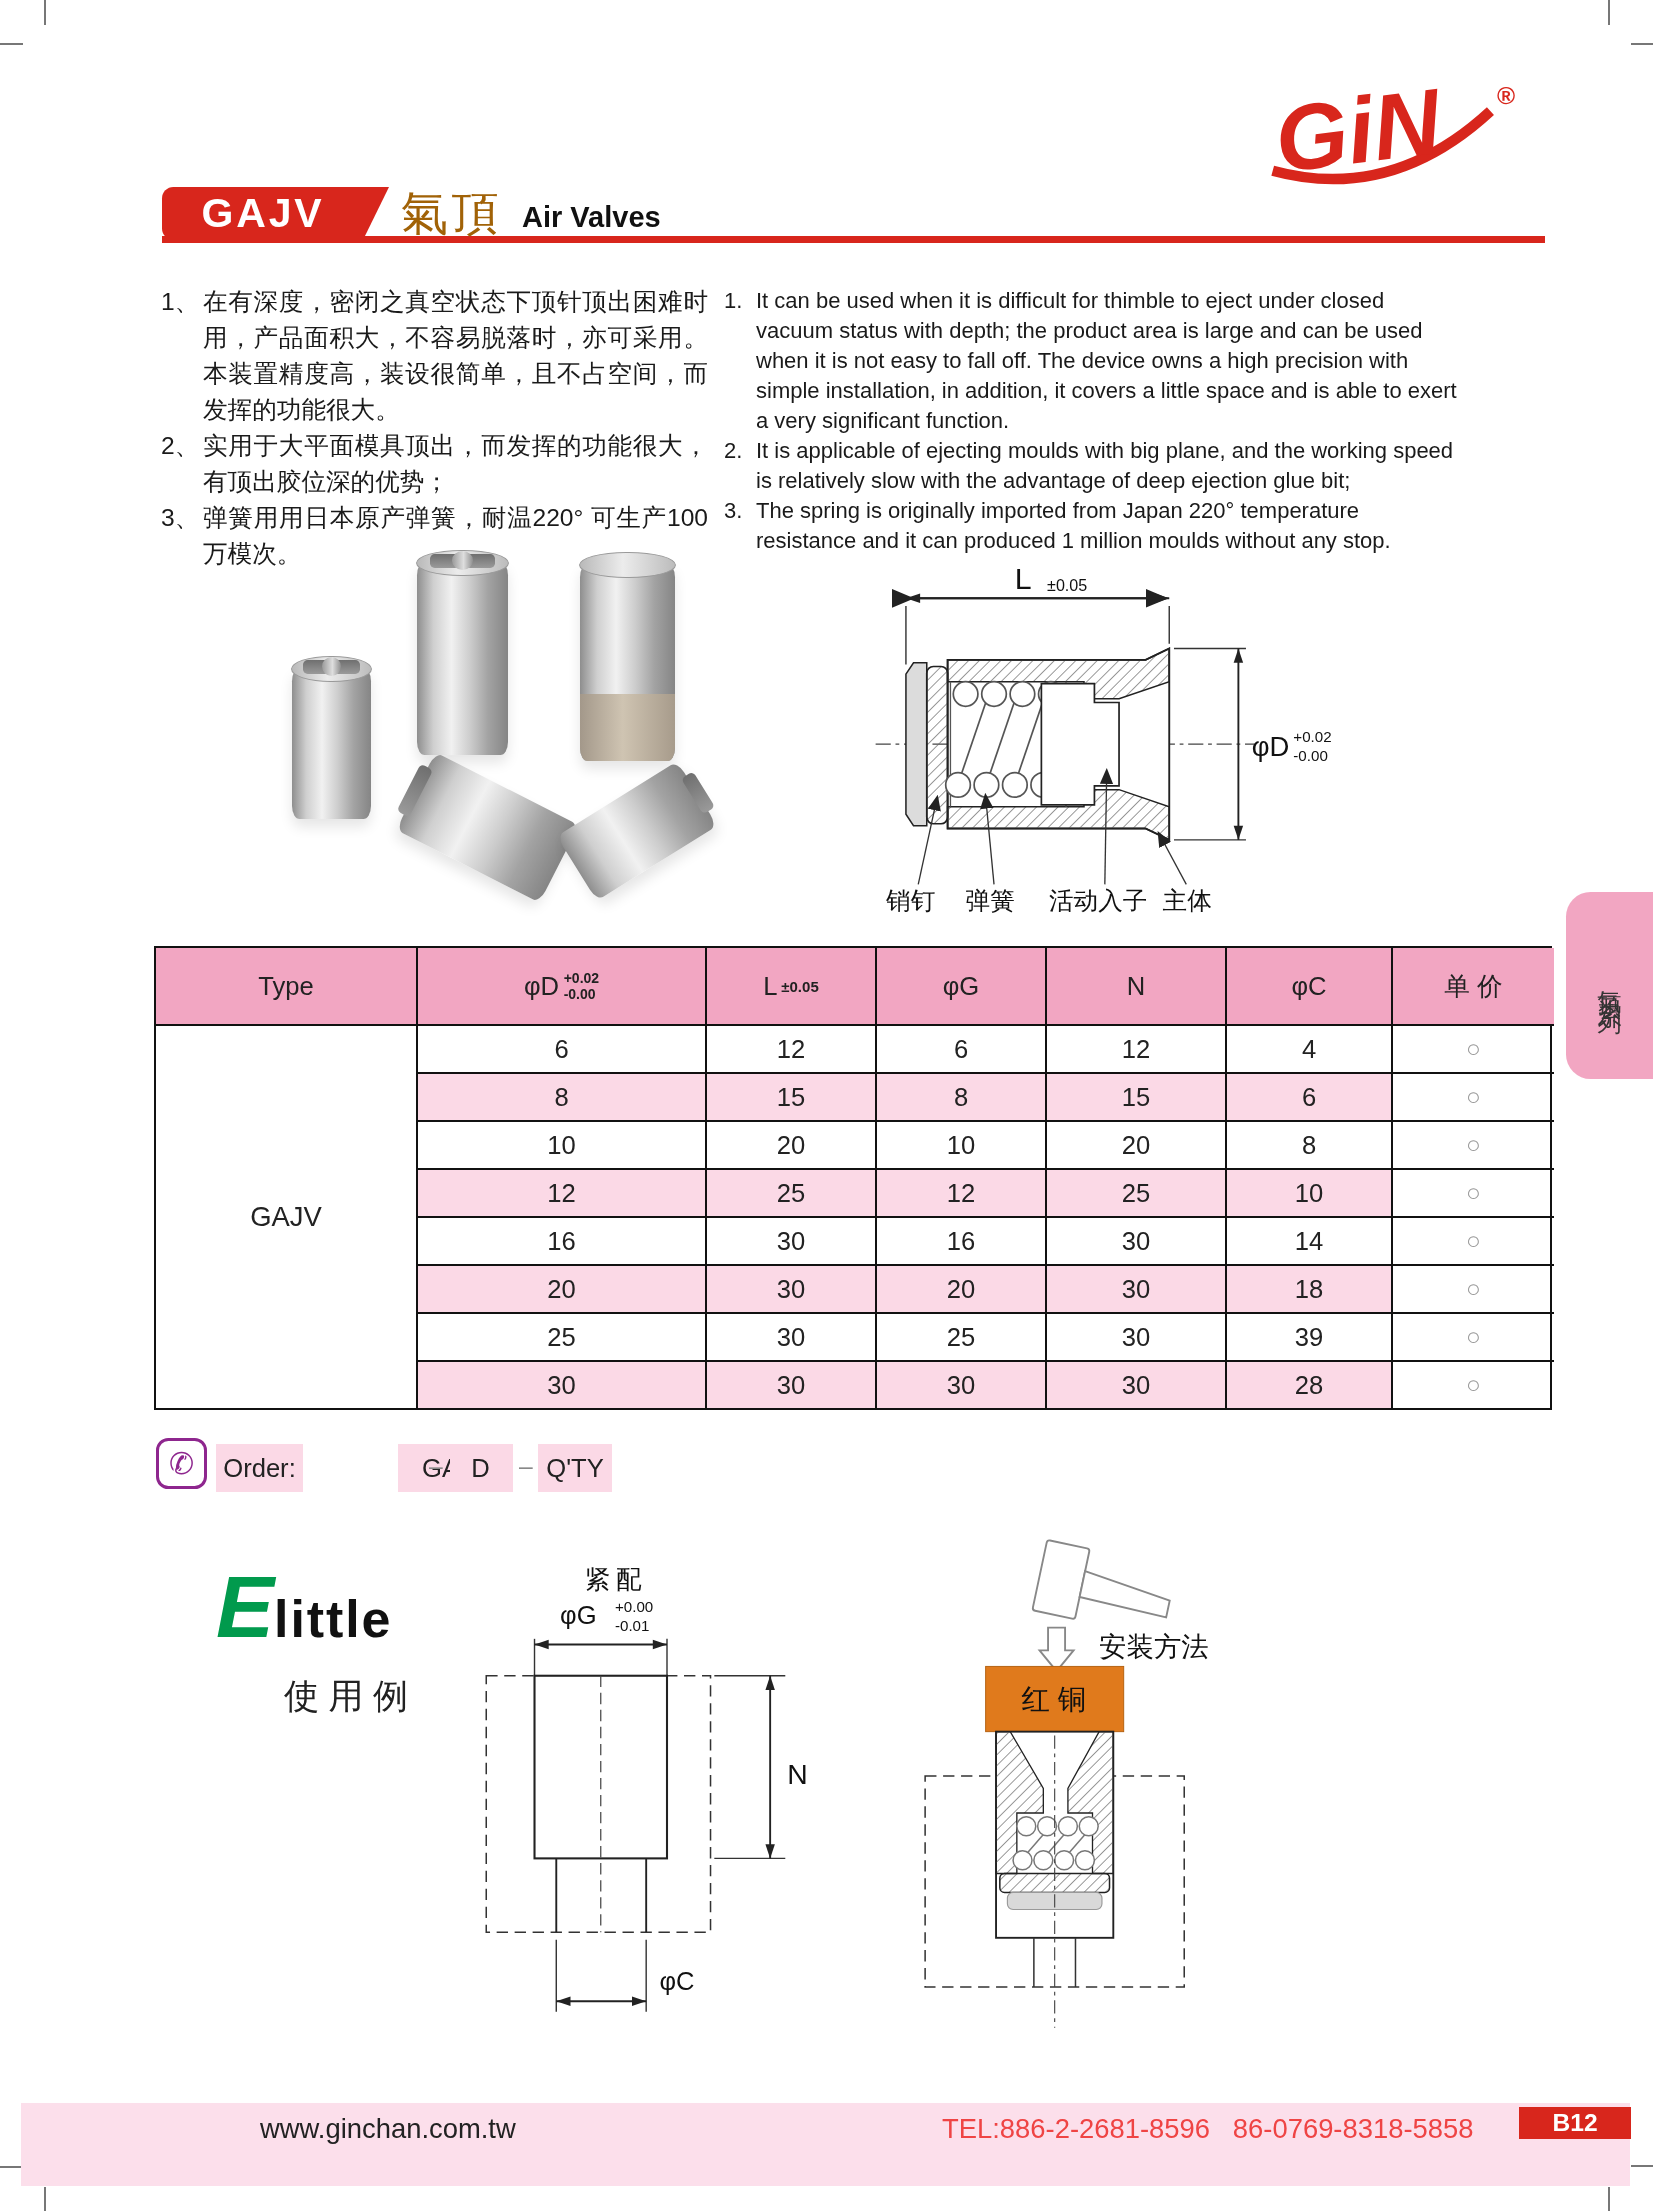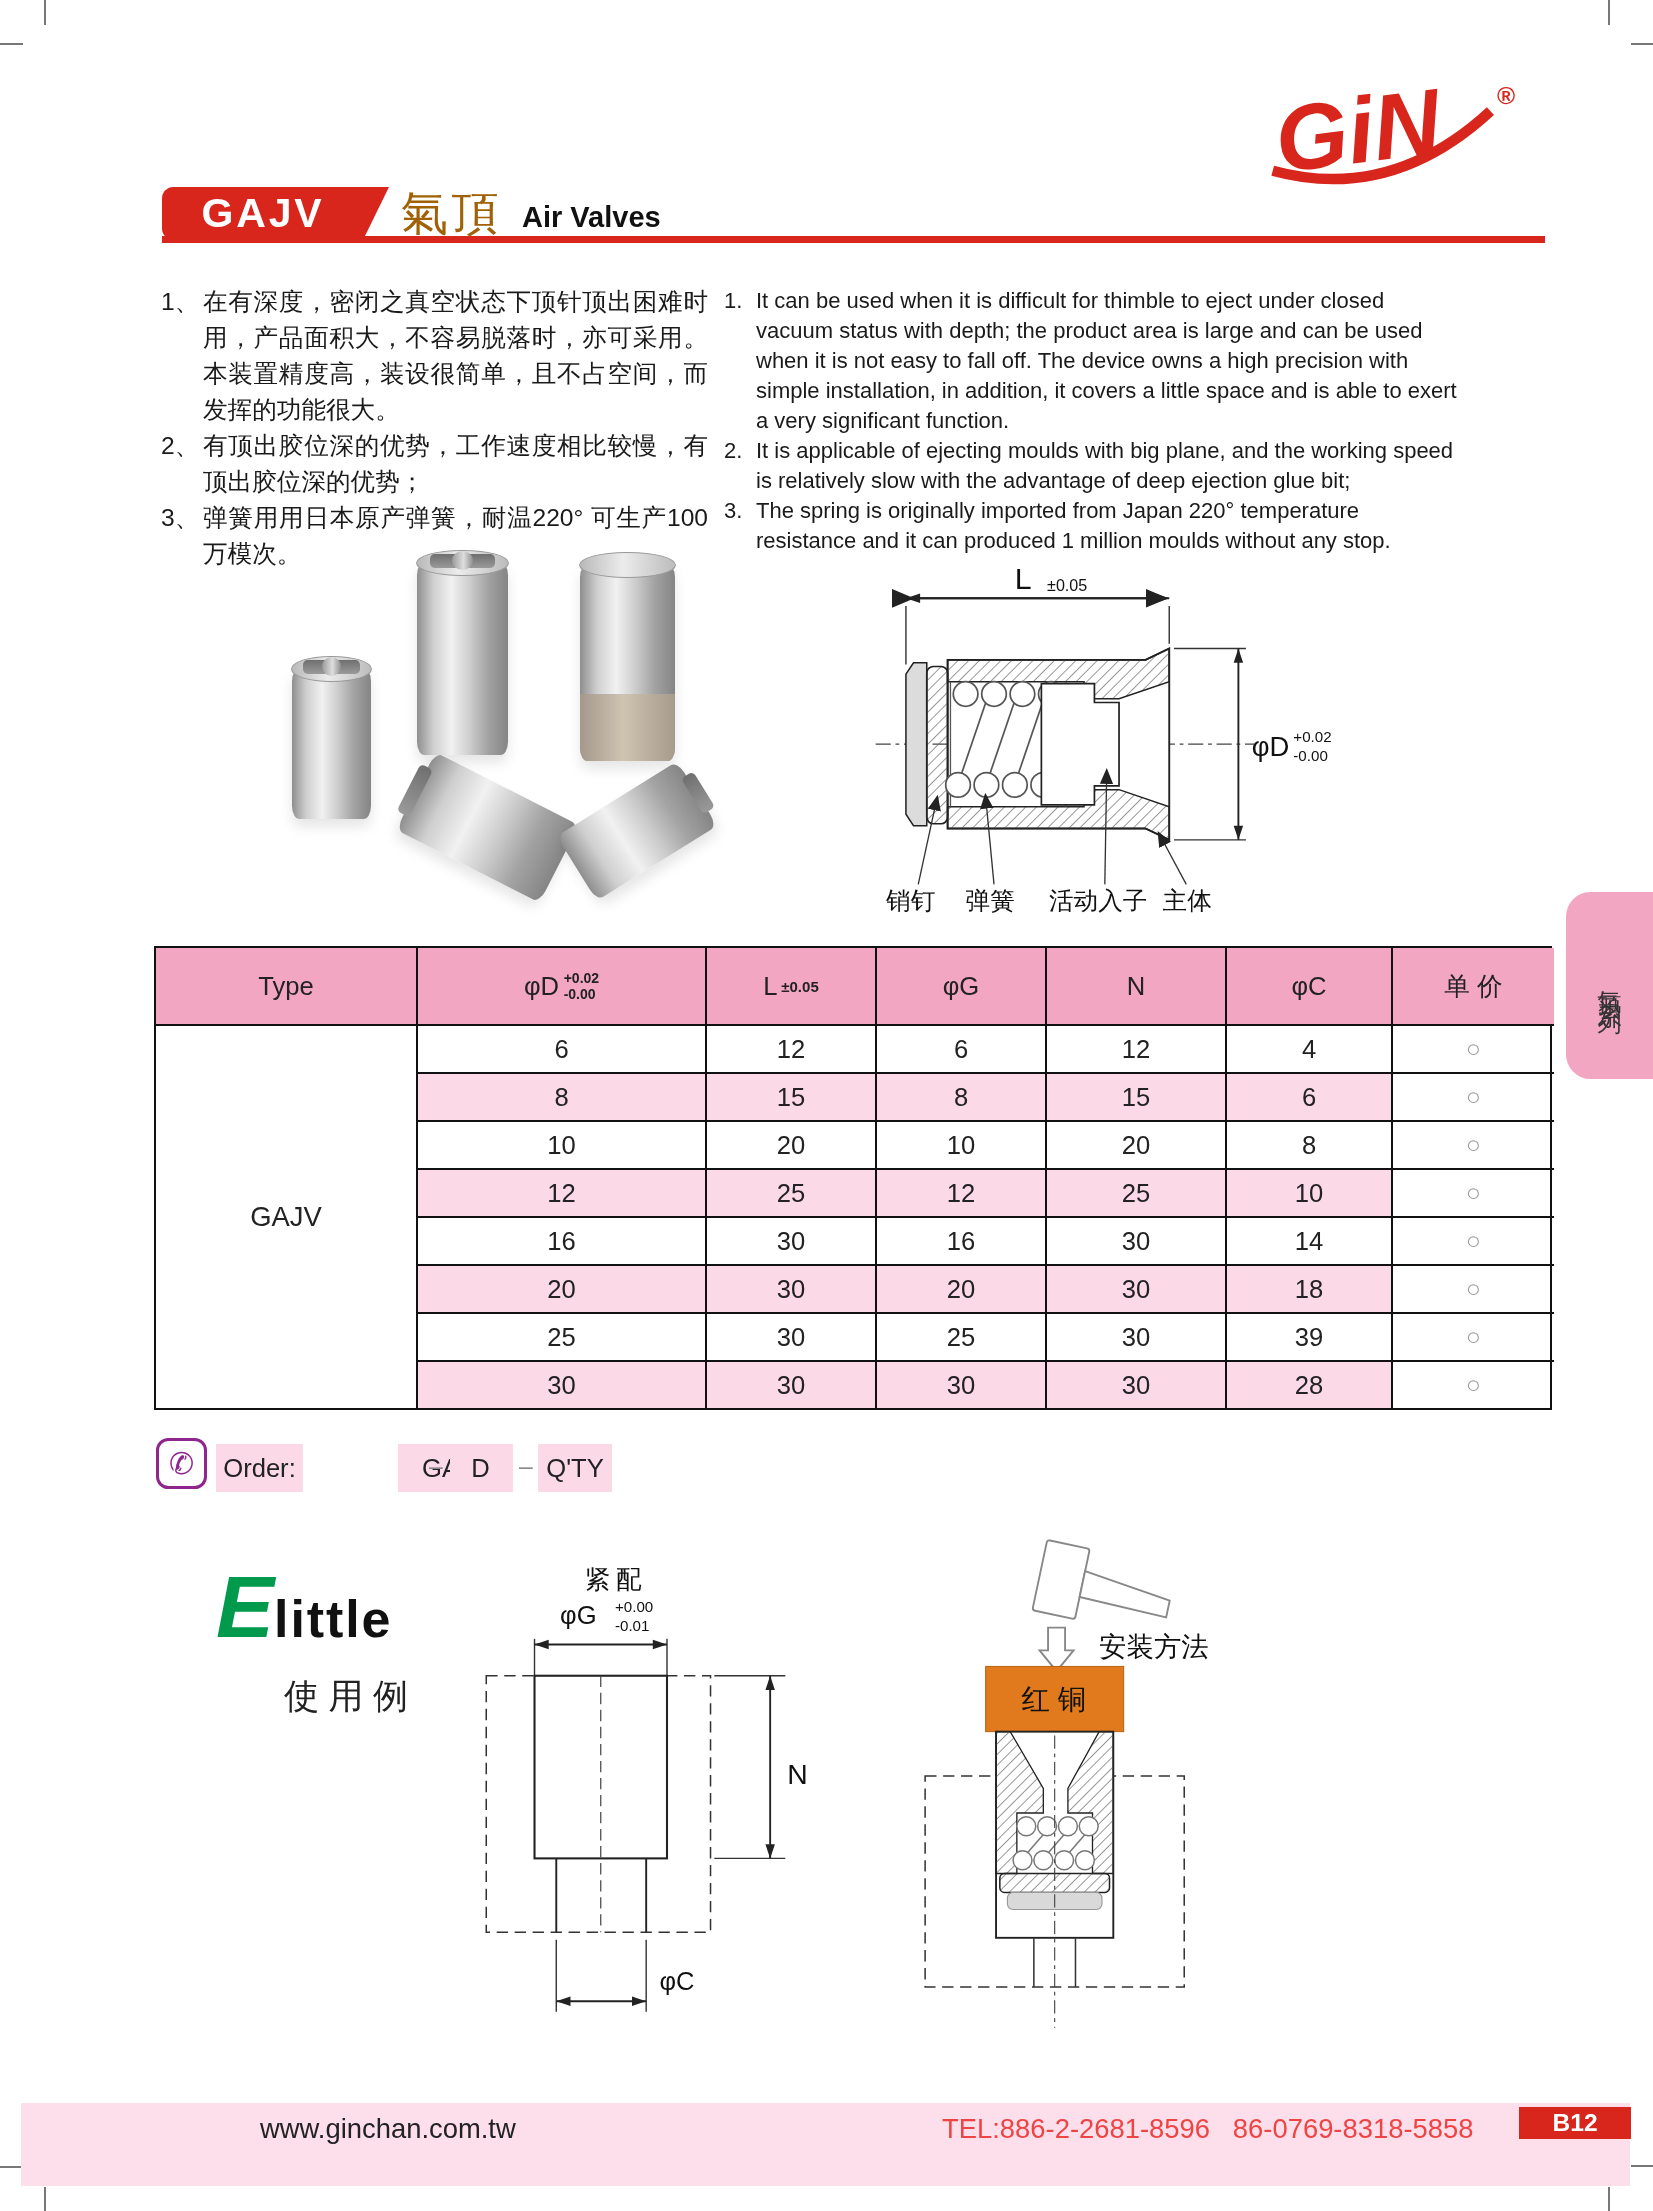--- a/index.html
+++ b/index.html
@@ -107,21 +107,21 @@
   <div class="hdr-zh">氣頂</div>
   <div class="hdr-en">Air Valves</div>
 
   <div class="intro" id="intro-zh">
     <div class="li">
       <span class="num">1、</span>
       <span class="txt">在有深度，密闭之真空状态下顶针顶出困难时用，产品面积大，不容易脱落时，亦可采用。本装置精度高，装设很简单，且不占空间，而发挥的功能很大。</span>
     </div>
     <div class="li">
       <span class="num">2、</span>
-      <span class="txt">有顶出胶位深的优势，工作速度相比较慢，有顶出胶位深的优势；</span>
+      <span class="txt">实用于大平面模具顶出，而发挥的功能很大，有顶出胶位深的优势；</span>
     </div>
     <div class="li">
       <span class="num">3、</span>
       <span class="txt">弹簧用用日本原产弹簧，耐温220° 可生产100万模次。</span>
     </div>
   </div>
 
   <div class="intro" id="intro-en">
     <div class="li">
       <span class="num">1.</span>

